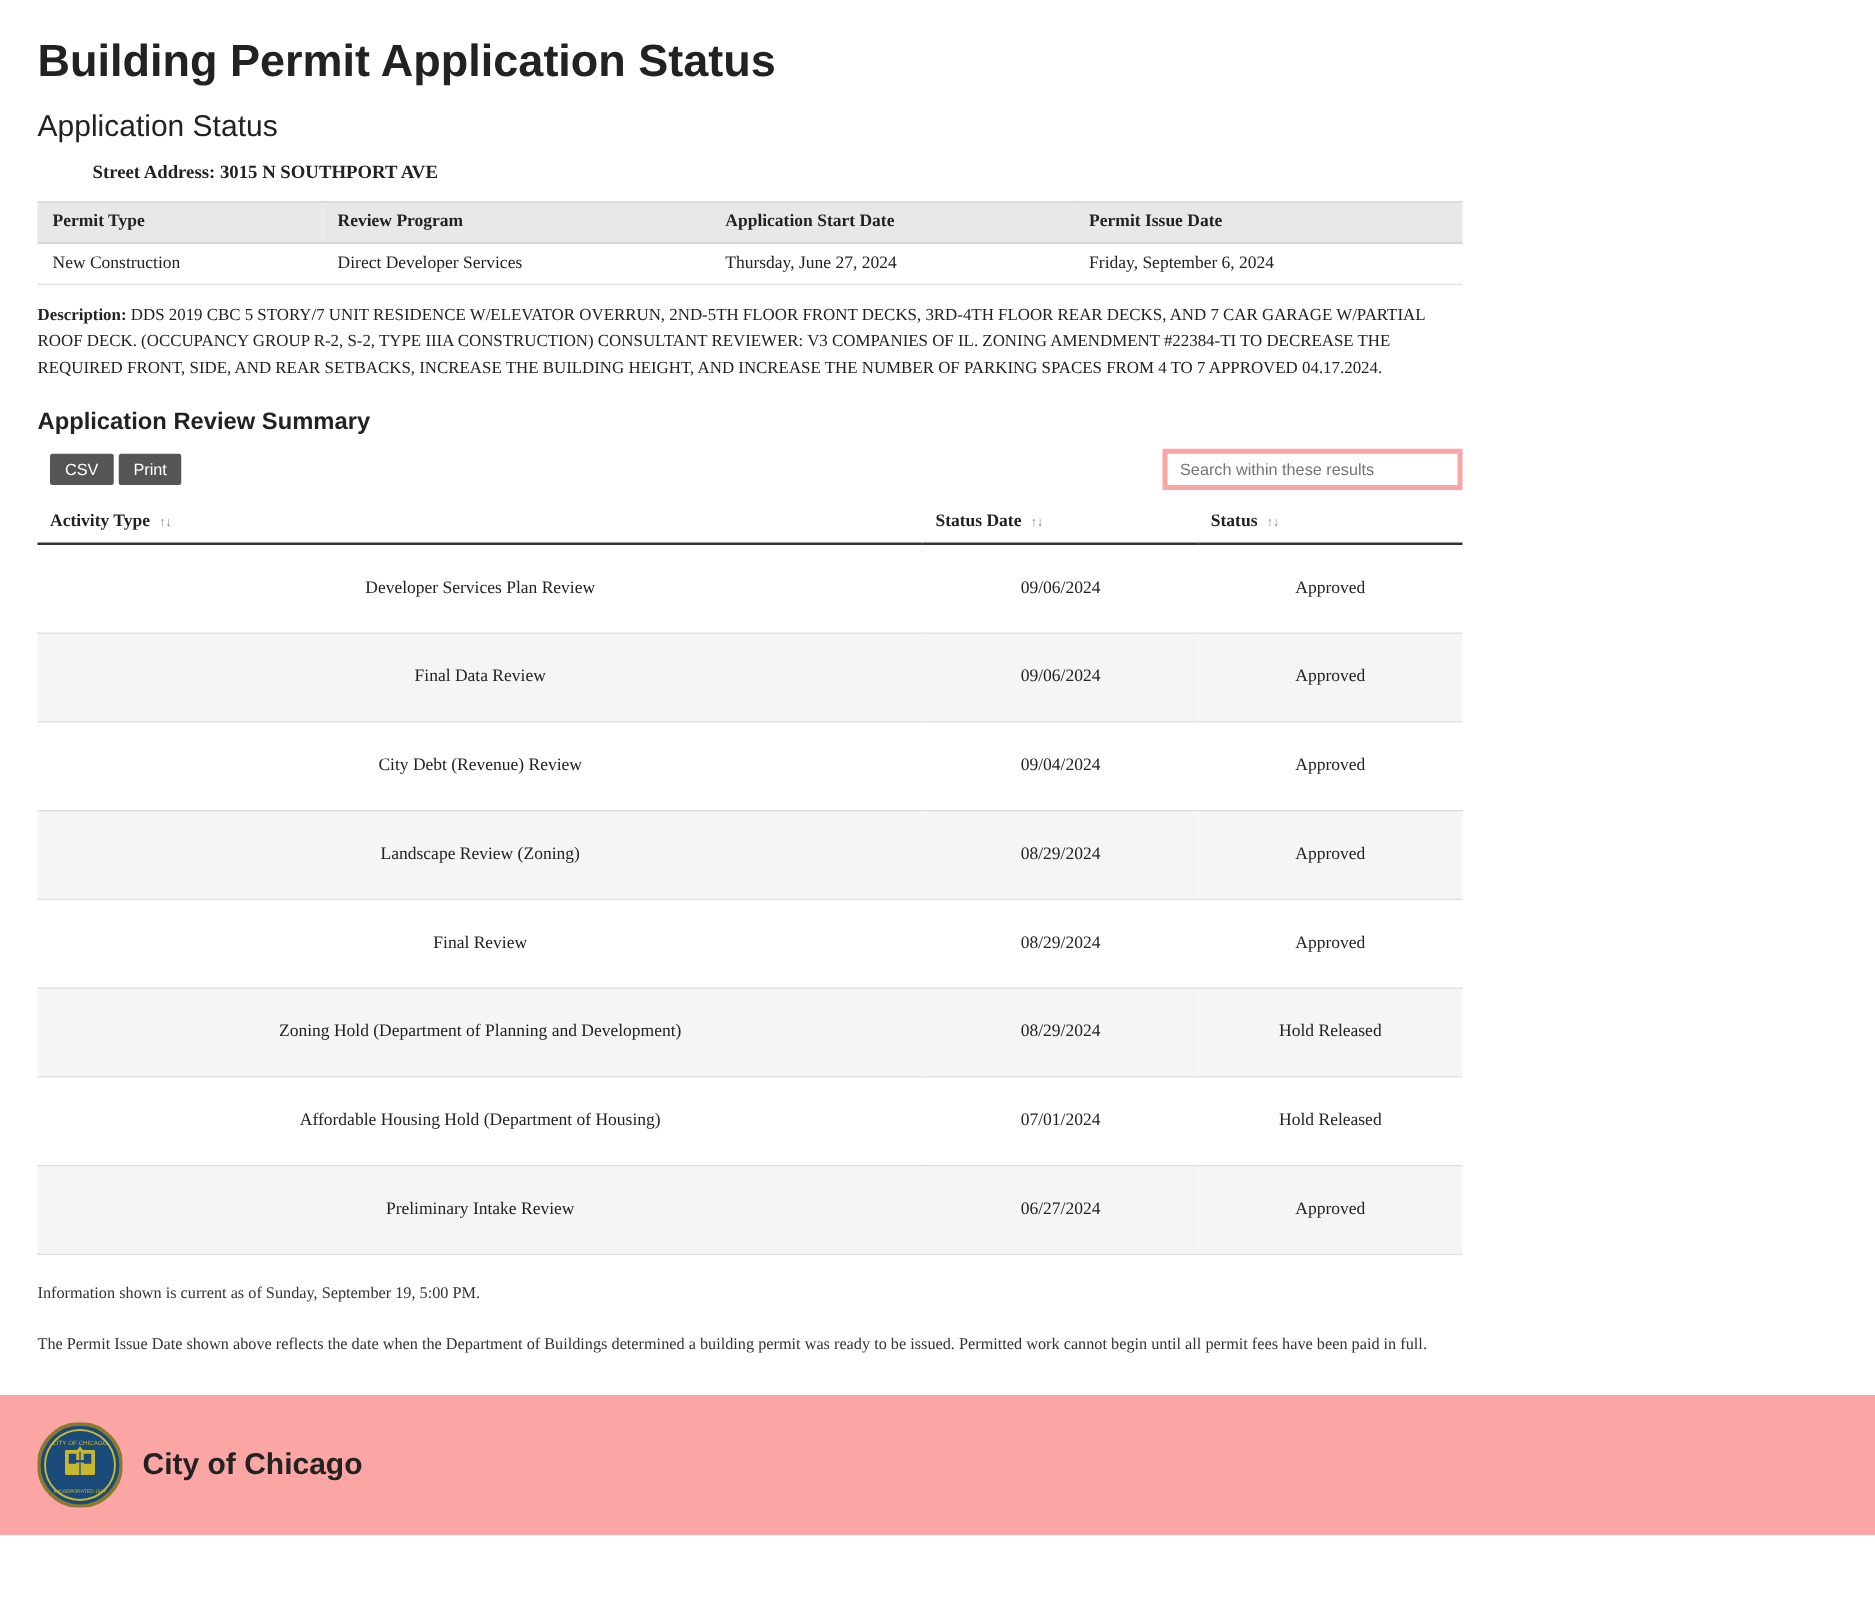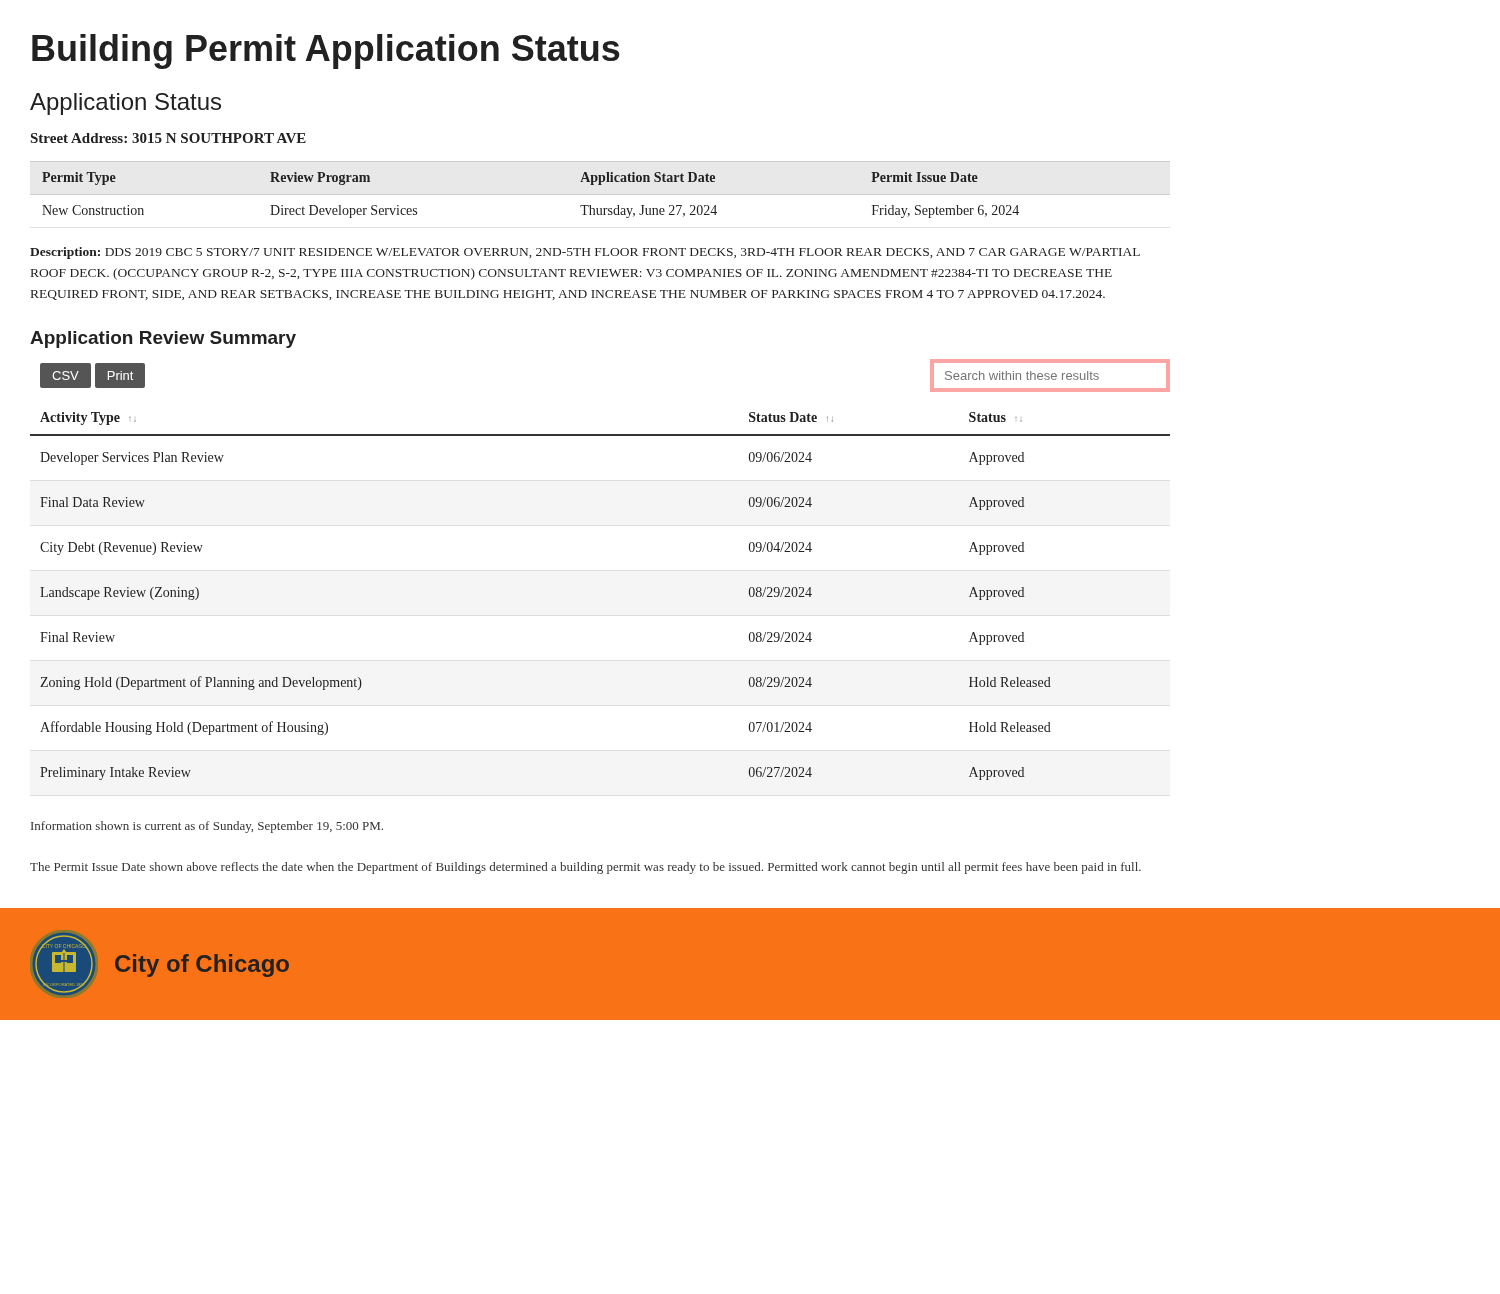--- a/index.html
+++ b/index.html
@@ -22,20 +22,21 @@
     h2 {
       font-size: 24px;
       font-weight: normal;
       margin-bottom: 14px;
       font-family: Arial, sans-serif;
     }
     .street-address {
       font-size: 15px;
       font-weight: bold;
       margin-bottom: 14px;
+      margin-left: 44px;
     }
     .permit-table {
       width: 100%;
       border-collapse: collapse;
       margin-bottom: 14px;
       font-size: 14px;
     }
     .permit-table thead tr {
       background: #e8e8e8;
     }
@@ -114,30 +115,31 @@
       color: #888;
       margin-left: 4px;
     }
     .review-table tbody tr {
       border-bottom: 1px solid #ddd;
     }
     .review-table tbody tr:nth-child(even) {
       background: #f5f5f5;
     }
     .review-table td {
-      padding: 14px 10px;
+      padding: 27px 10px;
+      text-align: center;
     }
     .footer-notes {
       font-size: 13px;
       color: #333;
       margin-bottom: 14px;
       line-height: 1.6;
     }
     .city-footer {
-      background: #f97316;
+      background: #fca5a5;
       padding: 22px 30px;
       display: flex;
       align-items: center;
       gap: 16px;
       margin-top: 30px;
     }
     .city-name {
       font-size: 24px;
       font-weight: bold;
       font-family: Arial, sans-serif;

